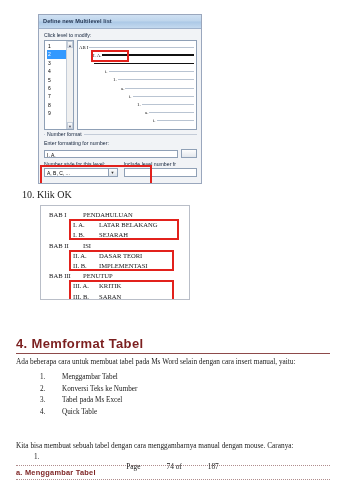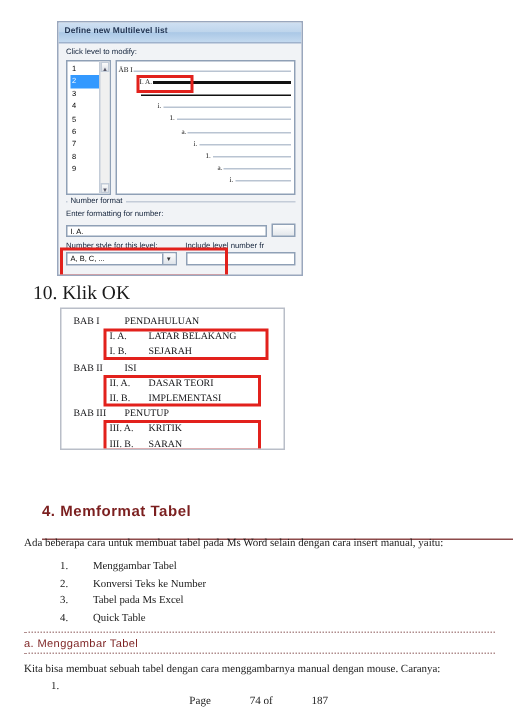--- a/index.html
+++ b/index.html
@@ -202,21 +202,21 @@
     background: linear-gradient(to bottom,#fdfdfd,#dfe4ea);
     border-left: 1px solid #8fa0b6;
     display:flex; align-items:center; justify-content:center;
     font-size: 4px; color:#333;
     box-sizing: border-box;
   }
 
   
   .doc-item {
     position: absolute;
-    font-size: 13px;
+    font-size: 10px;
     line-height: 10px;
     color: #1a1a1a;
   }
   .step-10 { left: 22px; top: 190px; }
 
   
   .bab-fig {
     position: absolute;
     left: 40px;
     top: 205px;
@@ -245,44 +245,45 @@
     position: absolute;
     left: 16px;
     width: 314px;
     font-size: 7.3px;
     line-height: 11px;
     color: #1a1a1a;
   }
 
   .h-sec {
     position: absolute;
-    left: 28px;
+    left: 16px;
     width: 314px;
     font-family: "Liberation Sans", "DejaVu Sans", sans-serif;
     font-weight: bold;
-    font-size: 10px;
+    font-size: 13px;
     letter-spacing: .35px;
     color: #7b1f1f;
-    padding-bottom: 12px;
+    padding-bottom: 2px;
     border-bottom: 1.3px solid #8d4a4a;
     box-sizing: border-box;
   }
   .h-sub {
     position: absolute;
     left: 16px;
     width: 314px;
     font-family: "Liberation Sans", "DejaVu Sans", sans-serif;
-    font-weight: normal;
+    font-weight: bold;
     font-size: 7.4px;
     letter-spacing: .25px;
     color: #7b1f1f;
     padding: 2px 0 2px 0;
     border-top: 1px dotted #b08d8d;
     border-bottom: 1px dotted #b08d8d;
     box-sizing: border-box;
+    margin-top: 44px;
   }
 
   .ol {
     position: absolute;
     left: 16px;
     width: 314px;
   }
   .ol .li {
     display: flex;
     font-size: 7.2px;

